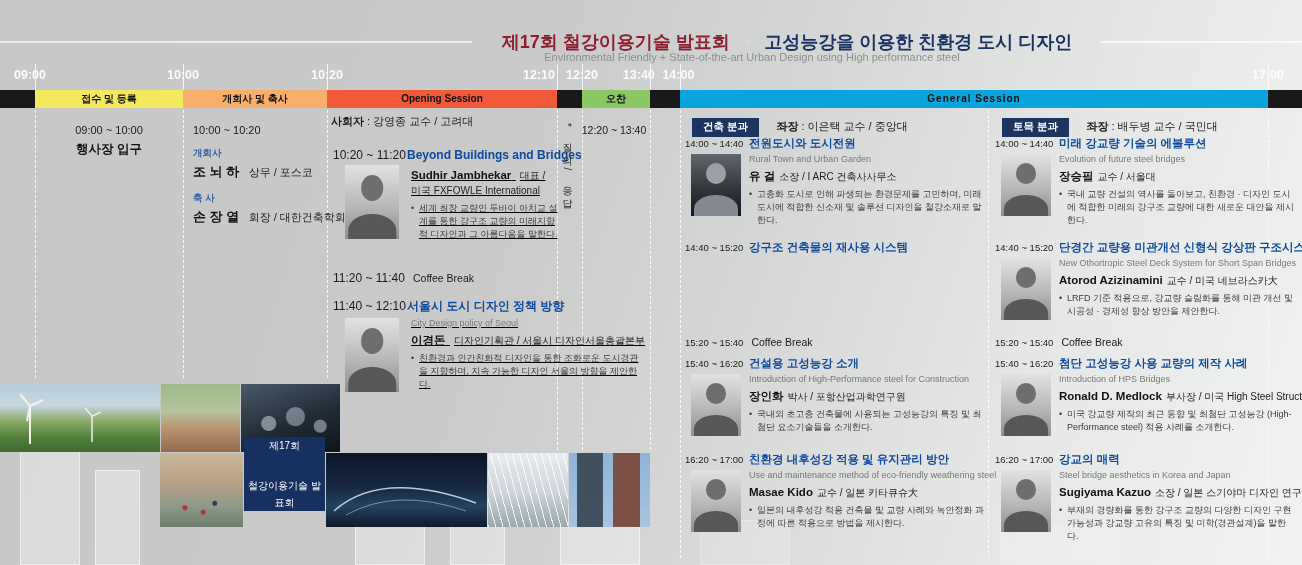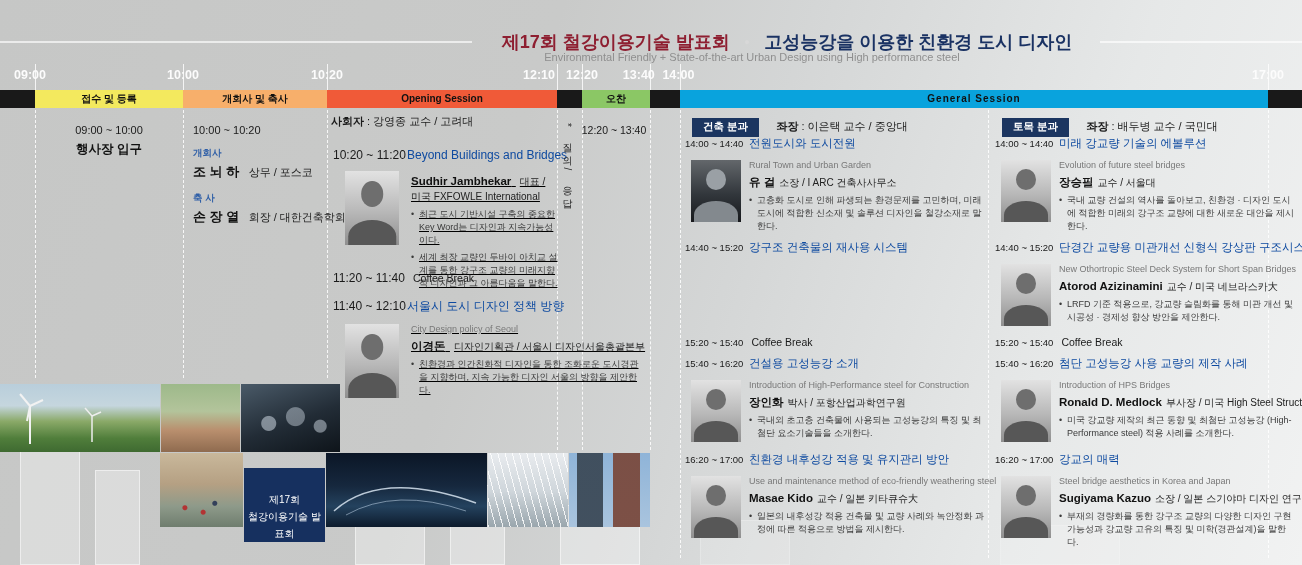--- a/index.html
+++ b/index.html
@@ -42,22 +42,22 @@
   .s-gen   { left:680px; width:588px; background:#09a3dd; letter-spacing:1px; }
 
   .vsep { position:absolute; top:110px; width:0; border-left:1px dashed rgba(255,255,255,.85); z-index:1; }
   .v0{left:35px;height:268px}.v1{left:183px;height:268px}.v2{left:327px;height:268px}
   .v3{left:557px;height:340px}.v4{left:582px;height:340px}.v5{left:650px;height:340px}
   .v6{left:680px;height:448px}.v7{left:988px;height:448px}.v8{left:1268px;height:448px}
 
   
   .shead { display:flex; align-items:baseline; }
   .stime { flex:none; font-size:9.5px; color:#1a1a1a; padding-left:2px; }
-  .stitle { font-size:11.5px; font-weight:normal; color:#0e4aa0; white-space:nowrap; }
-  .sbody { display:flex; margin-top:9px;justify-content:space-between; }
+  .stitle { font-size:11.5px; font-weight:bold; color:#0e4aa0; white-space:nowrap; }
+  .sbody { display:flex; margin-top:3px;justify-content:space-between; }
   .photo { position:relative; flex:none; width:50px; height:62px; overflow:hidden;
            background:linear-gradient(180deg,#e2e2e2 0%,#b8b8b8 55%,#8f8f8f 100%); }
   .photo::before { content:""; position:absolute; top:14%; left:50%; transform:translateX(-50%);
                    width:40%; height:34%; border-radius:50%; background:#6e6e6e; }
   .photo::after { content:""; position:absolute; bottom:-10%; left:50%; transform:translateX(-50%);
                   width:88%; height:44%; border-radius:50% 50% 0 0; background:#575757; }
   .photo.dark { background:linear-gradient(180deg,#63676b 0%,#32373c 55%,#17191c 100%); }
   .photo.dark::before { background:#9aa0a5; } .photo.dark::after { background:#83898e; }
   .esub { font-size:9px; color:#787878; margin-bottom:2px; white-space:nowrap; }
   .spk { white-space:nowrap; }
@@ -120,22 +120,22 @@
   .p3 { left:241px; top:0; width:99px; height:68px;
         background:radial-gradient(circle at 28% 58%, rgba(205,215,225,.55) 0 7px, transparent 8px),
                    radial-gradient(circle at 55% 48%, rgba(205,215,225,.45) 0 9px, transparent 10px),
                    radial-gradient(circle at 80% 62%, rgba(205,215,225,.5) 0 6px, transparent 7px),
                    linear-gradient(160deg,#4a5a68 0%,#222c36 55%,#0e141a 100%); }
   .p4 { left:160px; top:69px; width:83px; height:74px;
         background:radial-gradient(circle at 30% 74%, #b23333 0 2px, transparent 3px),
                    radial-gradient(circle at 52% 80%, #b23333 0 2px, transparent 3px),
                    radial-gradient(circle at 66% 68%, #33405a 0 2px, transparent 3px),
                    linear-gradient(180deg,#c9b89b 0%,#b5a083 42%,#8e9a8a 72%,#6f7d6e 100%); }
-  .p5 { left:244px; top:84px; width:81px; height:74px; background:#16305f;
-        display:flex; flex-direction:column; align-items:center; justify-content:flex-end;
+  .p5 { left:244px; top:53px; width:81px; height:74px; background:#16305f;
+        display:flex; flex-direction:column; align-items:center; justify-content:space-between;
         color:#fff; text-align:center; line-height:1.7; }
   .p5 .l1 { font-size:10px; } .p5 .l2 { font-size:10px; }
   .p6 { left:326px; top:69px; width:161px; height:74px;
         background:linear-gradient(180deg,#0b1626 0%,#16283e 45%,#24425e 72%,#0d1b2c 100%); }
   .p7 { left:488px; top:69px; width:80px; height:74px;
         background:repeating-linear-gradient(75deg, rgba(255,255,255,.85) 0 1px, transparent 1px 7px),
                    linear-gradient(180deg,#e8ebee 0%,#cfd6db 52%,#9aa6ad 100%); }
   .p8 { left:569px; top:69px; width:81px; height:74px;
         background:linear-gradient(90deg, transparent 0 10%, rgba(60,74,88,.95) 10% 42%, transparent 42% 54%,
                    rgba(122,74,62,.95) 54% 88%, transparent 88%),
@@ -230,21 +230,20 @@
         <span class="stitle">Beyond Buildings and Bridges</span>
       </div>
       <div class="sbody">
         <div class="photo"></div>
         <div class="sinfo">
           <div class="spk">
             <span class="sname">Sudhir Jambhekar</span>
             <span class="srole">대표 /</span>
           </div>
           <div class="saff">미국 FXFOWLE International</div>
-          <div class="bullet">최근 도시 기반시설 구축의 중요한 Key Word는 디자인과 지속가능성이다.</div>
           <div class="bullet">세계 최장 교량인 두바이 아치교 설계를 통한 강구조 교량의 미래지향적 디자인과 그 아름다움을 말한다.</div>
         </div>
       </div>
     </div>
     <div class="oc">
       <span class="stime">11:20 ~ 11:40</span><span class="clabel">Coffee Break</span>
     </div>
     <div class="osess os2">
       <div class="shead">
         <span class="stime">11:40 ~ 12:10</span>

